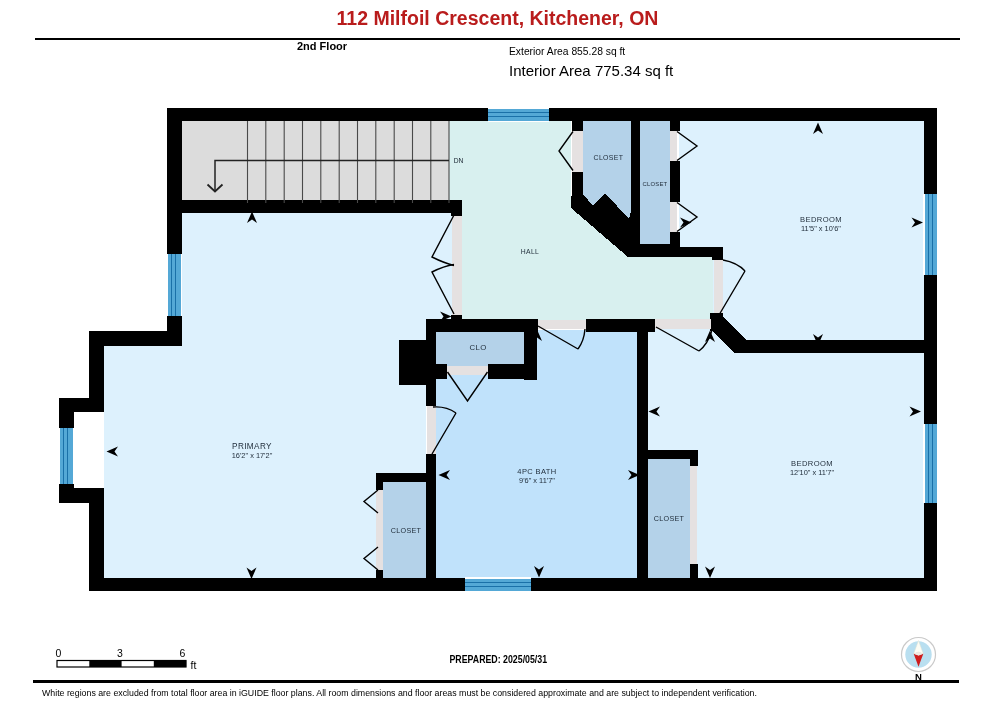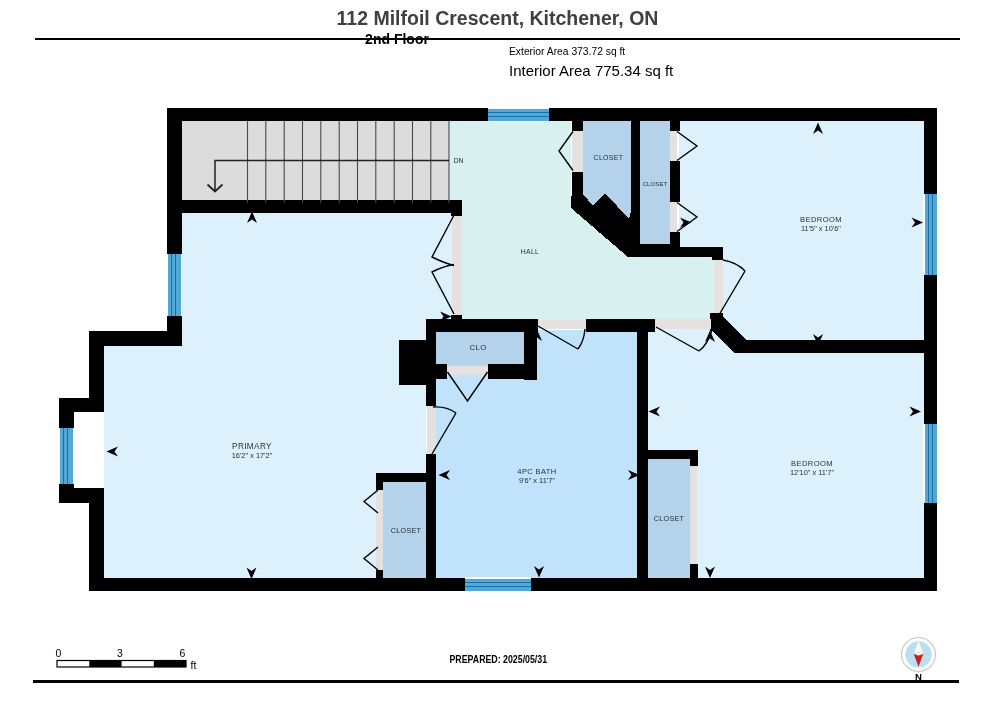--- a/index.html
+++ b/index.html
@@ -4,27 +4,27 @@
 <style>
   html,body{margin:0;padding:0;background:#ffffff;}
   #page{position:relative;width:995px;height:720px;background:#ffffff;overflow:hidden;
         font-family:"Liberation Sans", sans-serif;}
   .abs{position:absolute;}
 </style>
 </head>
 <body>
 <div id="page">
 
-  <div class="abs" style="left:0;top:7px;width:995px;text-align:center;font-size:19.5px;font-weight:bold;color:#404040;">112 Milfoil Crescent, Kitchener, ON</div>
+  <div class="abs" style="left:0;top:7px;width:995px;text-align:center;font-size:19.5px;font-weight:bold;color:#b91c1c;">112 Milfoil Crescent, Kitchener, ON</div>
 
   <div class="abs" style="left:35px;top:38px;width:925px;height:2px;background:#000;"></div>
 
-  <div class="abs" style="left:297px;top:31px;width:200px;text-align:center;font-size:14px;font-weight:bold;color:#000;">2nd Floor</div>
-
-  <div class="abs" style="left:509px;top:46px;font-size:10.3px;color:#000;">Exterior Area 373.72 sq ft</div>
+  <div class="abs" style="left:297px;top:40px;width:200px;text-align:left;font-size:11px;font-weight:bold;color:#000;">2nd Floor</div>
+
+  <div class="abs" style="left:509px;top:46px;font-size:10.3px;color:#000;">Exterior Area 855.28 sq ft</div>
 
   <div class="abs" style="left:509px;top:62px;font-size:15px;color:#000;">Interior Area 775.34 sq ft</div>
 
   <svg class="abs" style="left:0;top:0;" width="995" height="720" viewBox="0 0 995 720">
   <g id="plan" shape-rendering="crispEdges">
 
   <rect x="179" y="121" width="270" height="82" fill="#dcdcdc"></rect>
 
   <path d="M182,213 H452 V336 H426 V578 H104 V346 H182 Z" fill="#ddf1fd"></path>
 
@@ -299,13 +299,14 @@
     <path d="M918.5,640.5 L923.3,653.8 L918.5,652 L913.7,653.8 Z" fill="#fdfdf5" stroke="#e0e0d0" stroke-width="0.5"></path>
     <path d="M918.5,666.8 L923.3,653.8 L918.5,655.6 L913.7,653.8 Z" fill="#cf1c1c"></path>
     <path d="M913.7,653.8 L918.5,652 L923.3,653.8 L918.5,655.6 Z" fill="#f3e9e0"></path>
     <text x="918.5" y="679.5" font-size="9.5" font-weight="bold" font-family="Liberation Sans, sans-serif" text-anchor="middle">N</text>
   </g>
   </g>
 
   </svg>
     <div class="abs" style="left:33px;top:680px;width:926px;height:2.5px;background:#000;"></div>
 
+  <div class="abs" style="left:42px;top:687.5px;font-size:8.8px;color:#000;">White regions are excluded from total floor area in iGUIDE floor plans. All room dimensions and floor areas must be considered approximate and are subject to independent verification.</div>
 </div>
 
 </body></html>

